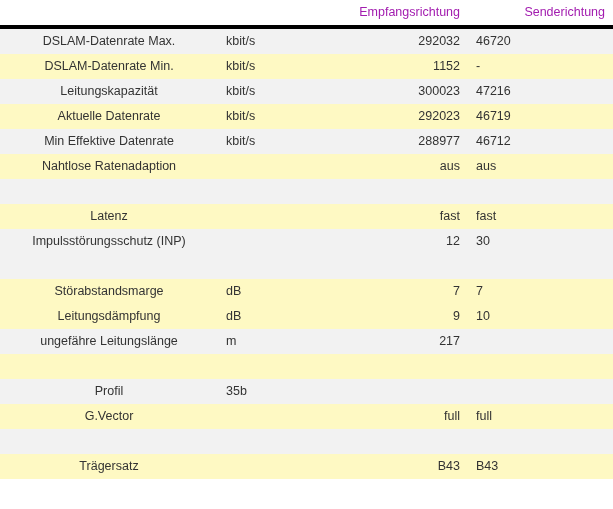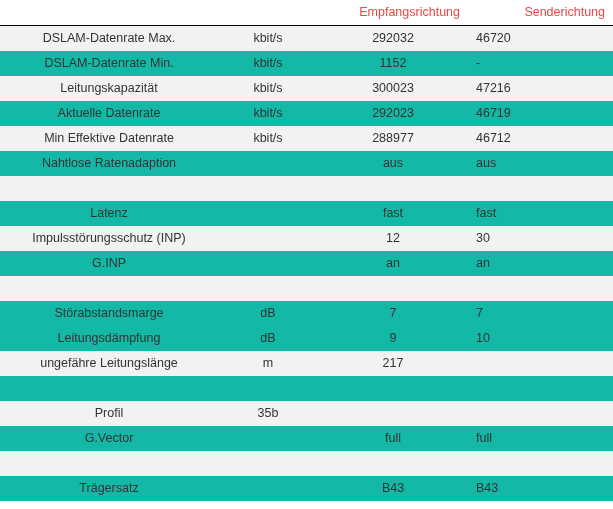--- a/index.html
+++ b/index.html
@@ -30,38 +30,38 @@
     padding: 0 8px;
     height: 25px;
     line-height: 25px;
     vertical-align: middle;
     font-weight: normal;
     white-space: nowrap;
     overflow: hidden;
   }
   thead th {
     font-weight: bold;
-    color: #ef4444;
+    color: #a21caf;
     text-align: right;
     background: #ffffff;
-    border-bottom: 1px solid #000000;
+    border-bottom: 4px solid #000000;
   }
   thead th.th-label,
   thead th.th-unit {
     text-align: left;
   }
   tbody tr.row-alt td {
     background: #f2f2f2;
   }
   tbody tr.row-plain td {
-    background: #14b8a6;
+    background: #fef9c3;
   }
   td.col-label { text-align: center; }
-  td.col-unit  { text-align: center; }
-  td.col-rx    { text-align: center; }
+  td.col-unit  { text-align: left; }
+  td.col-rx    { text-align: right; }
   td.col-tx    { }
   tr.spacer td {
     height: 25px;
     line-height: 25px;
   }
 </style>
 </head>
 <body>
 
 <table class="dsl-table">
@@ -127,26 +127,20 @@
         <td class="col-unit"></td>
         <td class="col-rx">fast</td>
         <td class="col-tx">fast</td>
       </tr>
       <tr class="row-alt">
         <td class="col-label">Impulsstörungsschutz (INP)</td>
         <td class="col-unit"></td>
         <td class="col-rx">12</td>
         <td class="col-tx">30</td>
       </tr>
-      <tr class="row-plain">
-        <td class="col-label">G.INP</td>
-        <td class="col-unit"></td>
-        <td class="col-rx">an</td>
-        <td class="col-tx">an</td>
-      </tr>
       <tr class="row-alt spacer">
         <td class="col-label"></td>
         <td class="col-unit"></td>
         <td class="col-rx"></td>
         <td class="col-tx"></td>
       </tr>
       <tr class="row-plain">
         <td class="col-label">Störabstandsmarge</td>
         <td class="col-unit">dB</td>
         <td class="col-rx">7</td>

